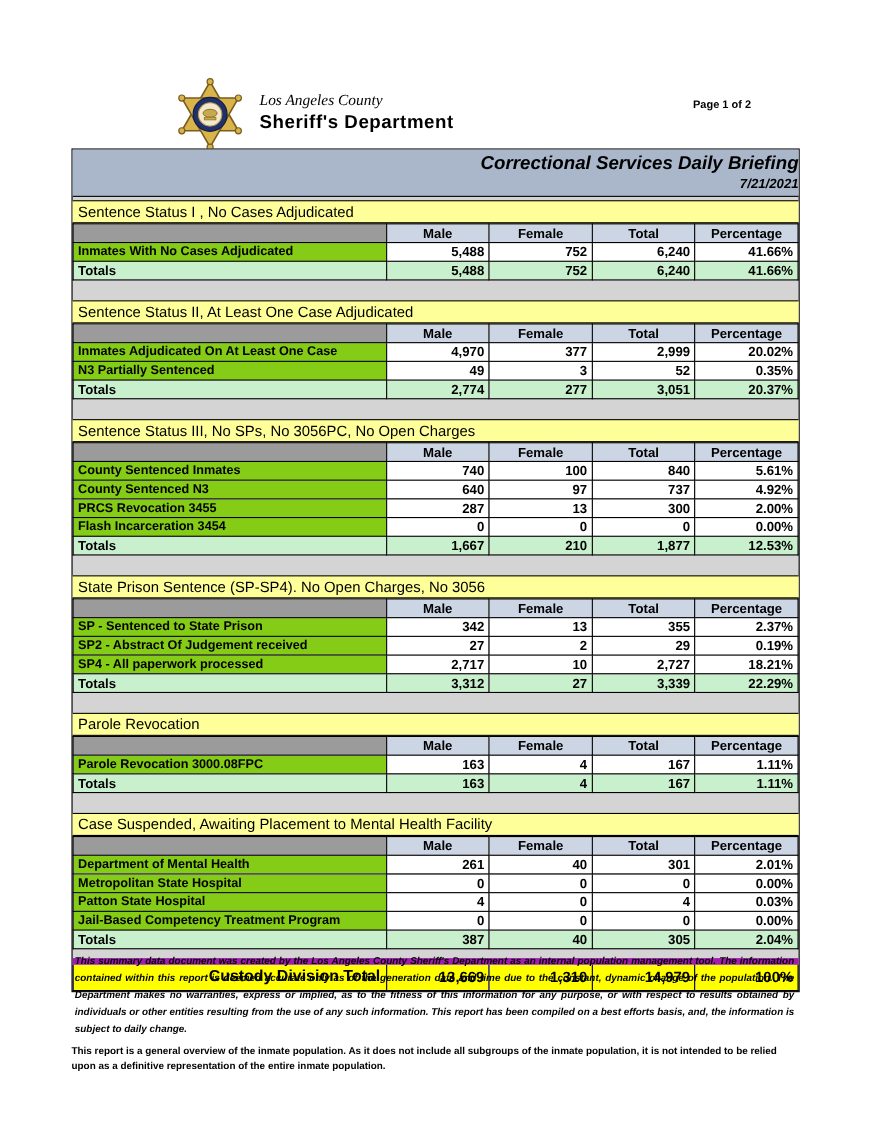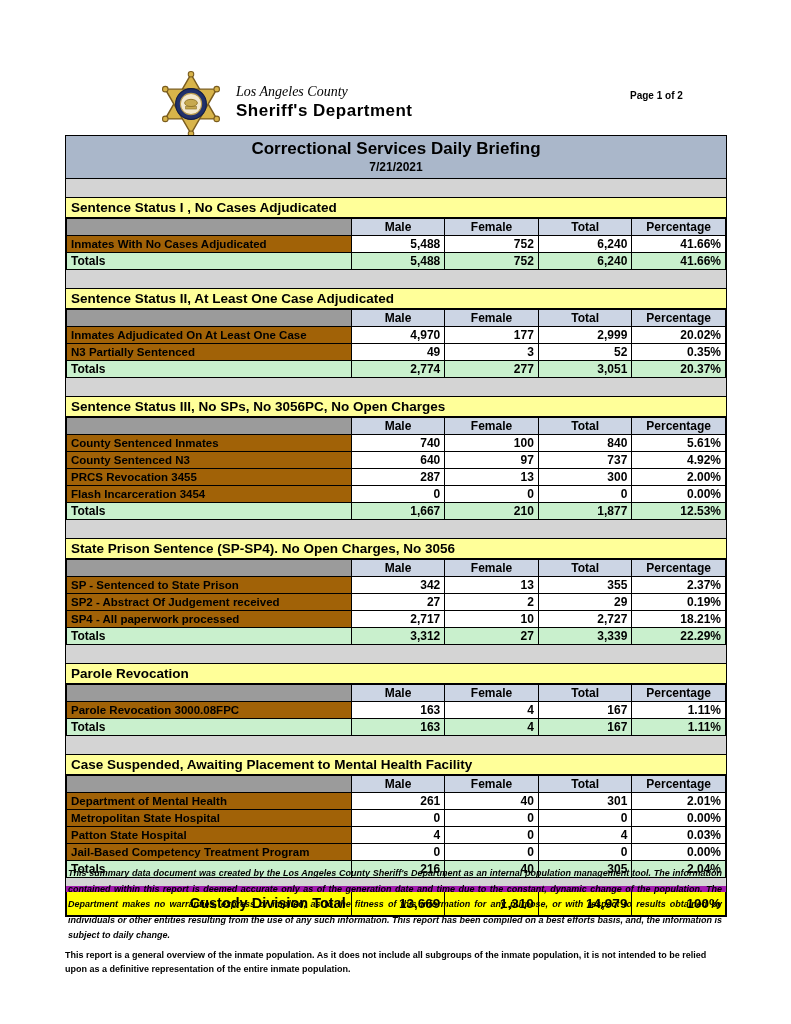--- a/index.html
+++ b/index.html
@@ -21,49 +21,50 @@
 
   
   .panel {
     position:absolute; left:65px; top:135px; width:662px;
     background:var(--panel-gray,#d4d4d4);
     border:1px solid #000;
   }
   .title-bar {
     background:var(--title-bar,#aab7ca);
     border-bottom:1px solid #000;
-    text-align:center;
+    text-align:right;
     padding:3px 0 4px 0;
-    margin-bottom:18px;
+    margin-bottom:3px;
+    font-style:italic;
   }
   .title-bar .main { font-size:17px; font-weight:bold; }
   .title-bar .date { font-size:12px; font-weight:bold; margin-top:1px; }
 
   .sec { margin-bottom:18px; }
   .sec:last-of-type { margin-bottom:8px; }
   .sec-title {
     background:var(--section-header,#ffff99);
     border-top:1px solid #000; border-bottom:1px solid #000;
-    font-size:13.5px; font-weight:bold;
+    font-size:13.5px; font-weight:normal;
     padding:2px 19px 2px 5px;
   }
   table { width:100%; border-collapse:collapse; table-layout:fixed; }
   .sec-table { border:1px solid #000; border-top:0; }
   col.c-label { width:43.2%; }
   col.c-num   { width:14.2%; }
   th, td {
     border:1px solid #000;
     font-size:12px; font-weight:bold;
     padding:1px 4px;
     height:16px;
     overflow:hidden; white-space:nowrap;
   }
   th.lbl-hdr { background:var(--header-label-cell,#9b9b9b); }
   th.col-hdr { background:var(--column-header,#ccd5e4); text-align:center; }
-  td.lbl { background:#a16207; text-align:left; font-size:11.5px; }
+  td.lbl { background:#84cc16; text-align:left; font-size:11.5px; }
   td.num { background:#fff; text-align:right; }
   tr.totals td { background:var(--totals-row,#c9f0cd); }
   tr.totals td.lbl { font-size:12px; }
 
   .grand-table { border-top:6px solid #a21caf; }
   .grand-table td {
     background:var(--grand-total-row,#ffff00);
     height:26px; font-size:14.5px;
   }
   .grand-table td.g-label { text-align:right; padding-right:5px; }
@@ -166,21 +167,21 @@
         <th class="col-hdr">Male</th>
               <th class="col-hdr">Female</th>
               <th class="col-hdr">Total</th>
               <th class="col-hdr">Percentage</th>
             </tr>
       </thead>
       <tbody>
             <tr>
               <td class="lbl">Inmates Adjudicated On At Least One Case</td>
               <td class="num">4,970</td>
-              <td class="num">177</td>
+              <td class="num">377</td>
               <td class="num">2,999</td>
               <td class="num">20.02%</td>
             </tr>
             <tr>
               <td class="lbl">N3 Partially Sentenced</td>
               <td class="num">49</td>
               <td class="num">3</td>
               <td class="num">52</td>
               <td class="num">0.35%</td>
             </tr>
@@ -387,21 +388,21 @@
             </tr>
             <tr>
               <td class="lbl">Jail-Based Competency Treatment Program</td>
               <td class="num">0</td>
               <td class="num">0</td>
               <td class="num">0</td>
               <td class="num">0.00%</td>
             </tr>
             <tr class="totals">
               <td class="lbl">Totals</td>
-              <td class="num">216</td>
+              <td class="num">387</td>
               <td class="num">40</td>
               <td class="num">305</td>
               <td class="num">2.04%</td>
             </tr>
           </tbody>
     </table>
   </section>
 </div>
 
   <table class="grand-table">

